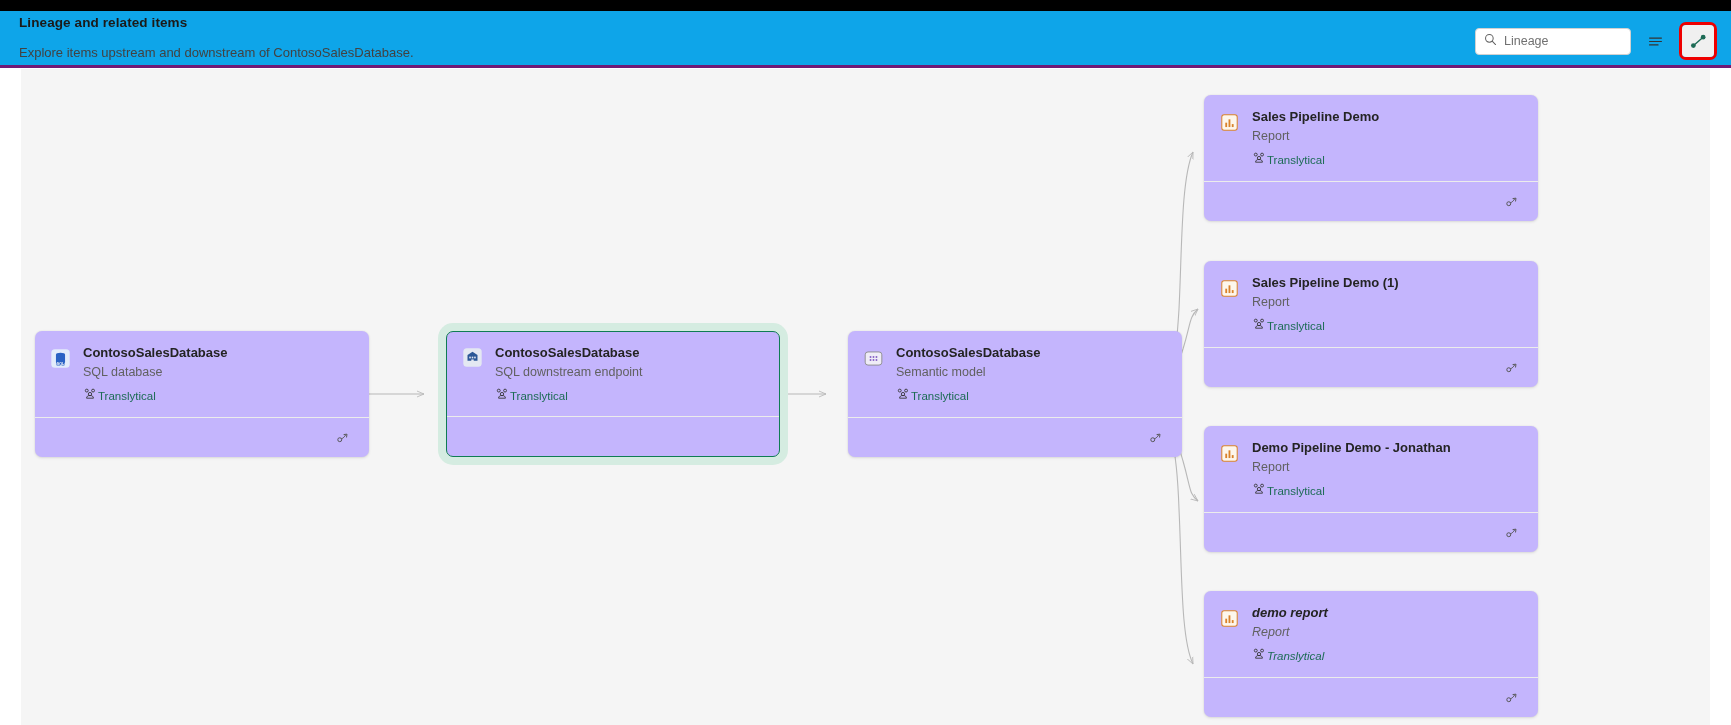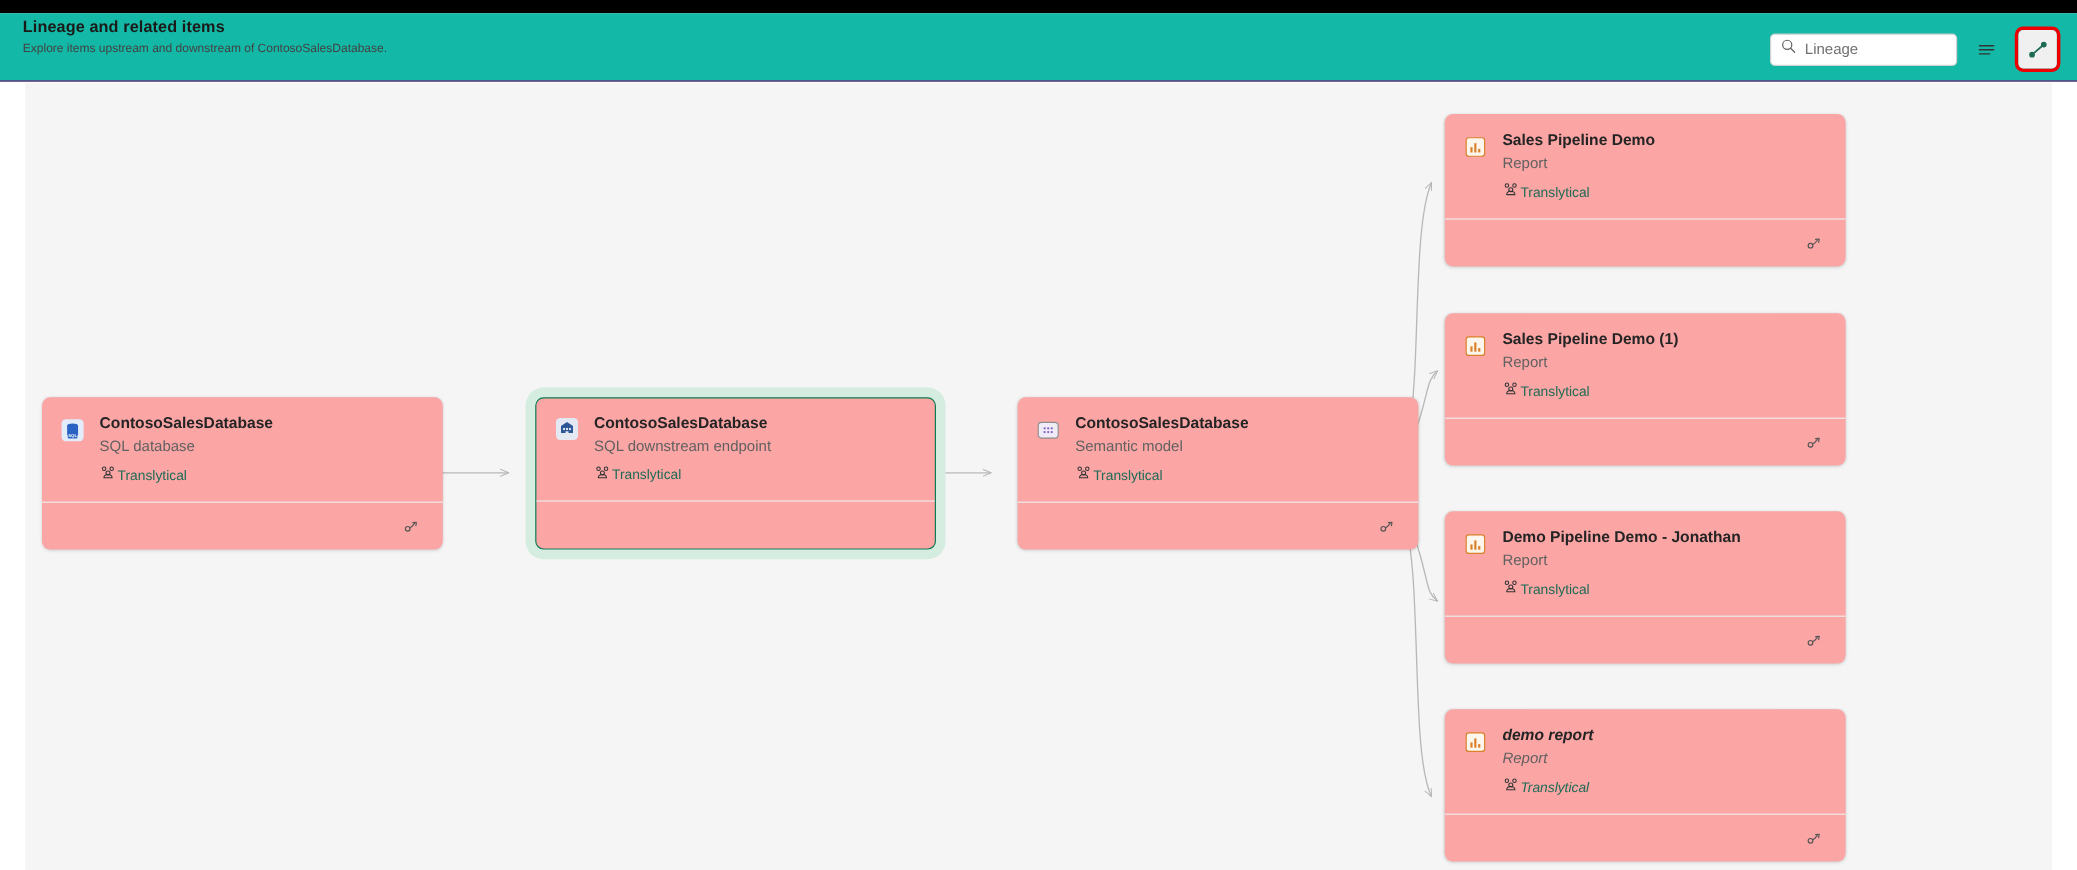--- a/index.html
+++ b/index.html
@@ -20,41 +20,41 @@
     height: 11px;
     background: #000000;
   }
 
   
   .header {
     position: absolute;
     top: 11px; left: 0;
     width: 1731px;
     height: 57px;
-    background: #14b8a6;
-    border-bottom: 1px solid #701a75;
+    background: #0ea5e9;
+    border-bottom: 3px solid #701a75;
   }
 
   .header-titles {
     position: absolute;
     left: 19px;
     top: 4px;
   }
 
   .page-title {
     font-size: 13.5px;
     font-weight: bold;
     color: #1b1a19;
     letter-spacing: 0.1px;
   }
 
   .page-subtitle {
-    font-size: 10px;
+    font-size: 13px;
     color: #424242;
-    margin-top: 5px;
+    margin-top: 15px;
   }
 
   
   .toolbar {
     position: absolute;
     right: 14px;
     top: 11px;
     display: flex;
     align-items: center;
     gap: 0px;
@@ -124,21 +124,21 @@
     top: 0; left: 0;
     width: 1689px;
     height: 656px;
     pointer-events: none;
   }
 
   
   .card {
     position: absolute;
     width: 334px;
-    background: #fca5a5;
+    background: #c4b5fd;
     border-radius: 7px;
     box-shadow: 0 1px 3px rgba(0,0,0,0.11), 0 0 2px rgba(0,0,0,0.07);
     cursor: pointer;
   }
 
   .card-body {
     padding: 14px 14px 12px 14px;
     display: flex;
     gap: 12px;
   }

